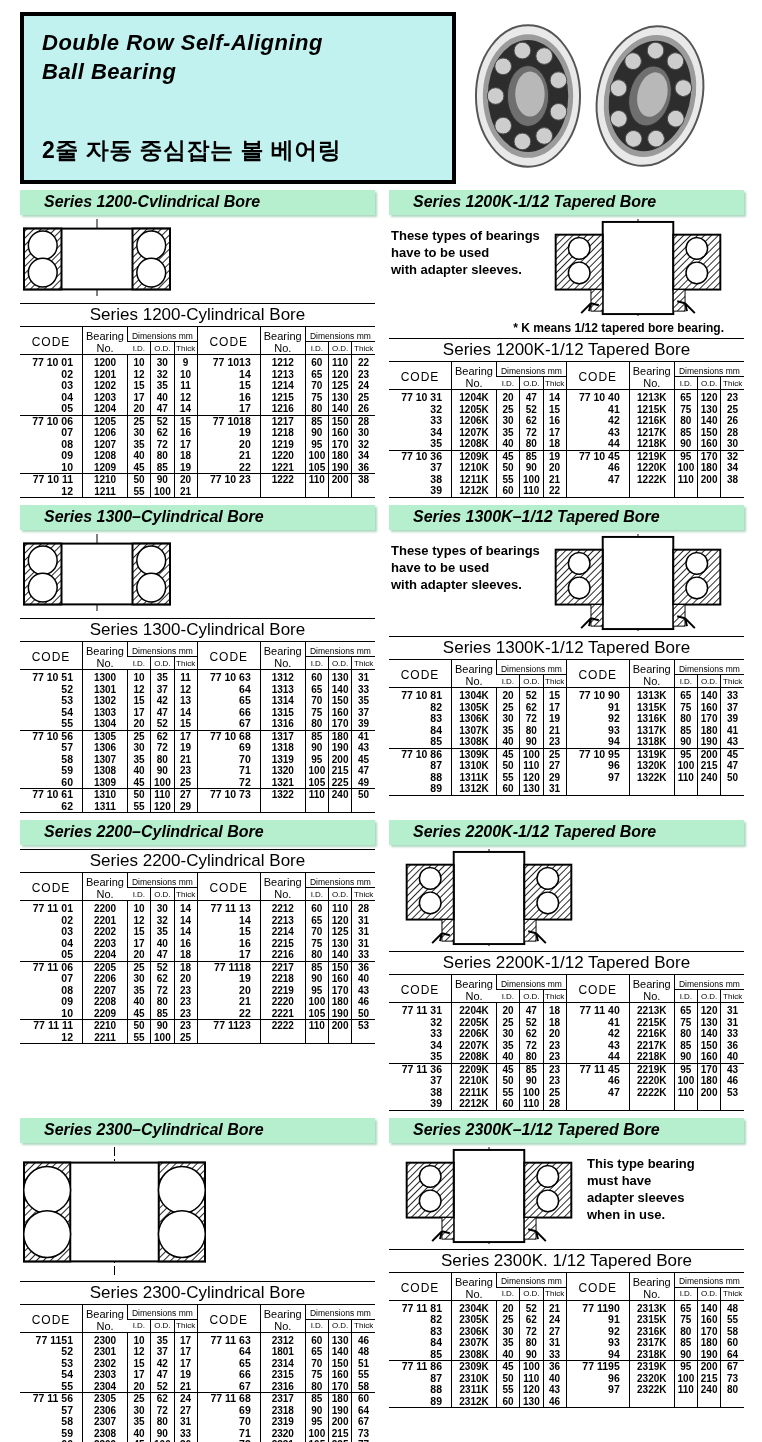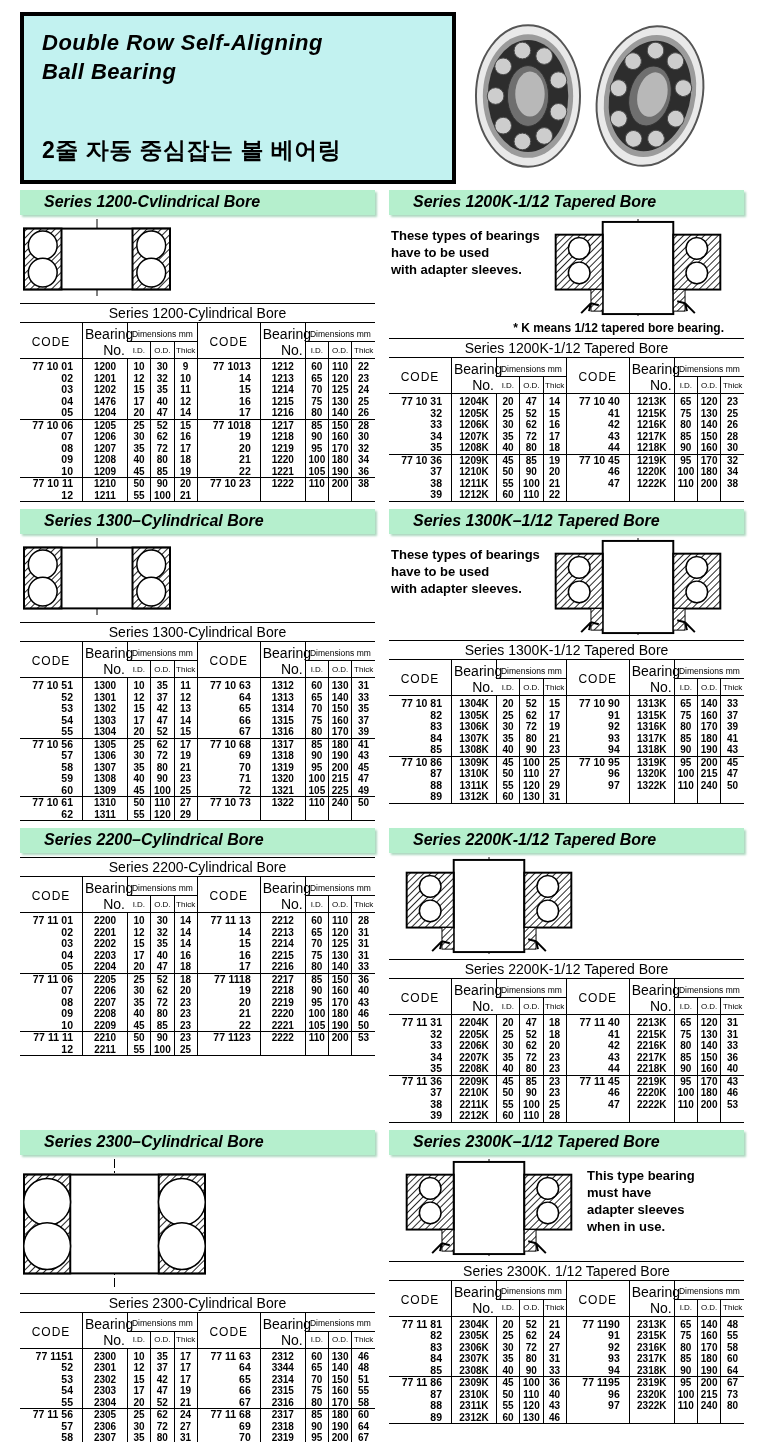--- a/index.html
+++ b/index.html
@@ -18,28 +18,28 @@
   .grid{display:grid;grid-template-columns:355px 355px;column-gap:14px;}
   .sec{margin-bottom:7px;}
   .banner{background:var(--bannerbg);padding:3px 24px 4px;margin-bottom:4px;
     box-shadow:2px 2px 2px rgba(140,200,165,.7);}
   .banner span{font-size:16px;font-weight:bold;font-style:italic;}
   .figrow{display:flex;align-items:flex-start;gap:0;margin:2px 0 4px 2px;}
   .notes{font-size:13px;font-weight:bold;line-height:17px;padding-top:8px;white-space:nowrap;}
   .knote{font-size:12px;font-weight:bold;text-align:right;margin:0 20px 3px 0;}
 
   
-  .ttitle{text-align:center;font-size:14px;border-top:1.6px solid #000;padding:1px 0;}
+  .ttitle{text-align:center;font-size:17px;border-top:1.6px solid #000;padding:1px 0;}
   table{border-collapse:collapse;width:100%;table-layout:fixed;
     border-top:1.6px solid #000;border-bottom:1.6px solid #000;}
   th,td{border-left:1px solid #000;padding:0 2px;}
   th:first-child,td:first-child{border-left:none;}
   th{font-weight:normal;}
   .hcode{font-size:12px;letter-spacing:1px;width:58px;}
-  .hbrg{font-size:14px;width:40px;text-align:right;}
+  .hbrg{font-size:11px;width:40px;}
   .hdim{font-size:8.5px;border-bottom:1px solid #000;}
   .hsub{font-size:8px;padding:1px 0;}
   thead tr:first-child th{padding-top:3px;}
   thead{border-bottom:1.4px solid #000;}
   td{font-size:10px;font-weight:bold;line-height:11.5px;text-align:center;}
   td.code{text-align:right;padding-right:9px;font-size:10.5px;}
   td.mid{border-left:1px solid #000;}
   tr.grp td{border-top:1.5px solid #000;}
   tbody tr:first-child td{padding-top:2px;}
 </style>
@@ -166,21 +166,21 @@
               <td class="">35</td>
               <td class="">11</td>
               <td class="code mid">15</td>
               <td class="">1214</td>
               <td class="">70</td>
               <td class="">125</td>
               <td class="">24</td>
             </tr>
             <tr>
               <td class="code">04</td>
-              <td class="">1476</td>
+              <td class="">1203</td>
               <td class="">17</td>
               <td class="">40</td>
               <td class="">12</td>
               <td class="code mid">16</td>
               <td class="">1215</td>
               <td class="">75</td>
               <td class="">130</td>
               <td class="">25</td>
             </tr>
             <tr>
@@ -1142,21 +1142,21 @@
               <td class="">130</td>
               <td class="">46</td>
             </tr>
             <tr>
               <td class="code">52</td>
               <td class="">2301</td>
               <td class="">12</td>
               <td class="">37</td>
               <td class="">17</td>
               <td class="code mid">64</td>
-              <td class="">3344</td>
+              <td class="">1801</td>
               <td class="">65</td>
               <td class="">140</td>
               <td class="">48</td>
             </tr>
             <tr>
               <td class="code">53</td>
               <td class="">2302</td>
               <td class="">15</td>
               <td class="">42</td>
               <td class="">17</td>

